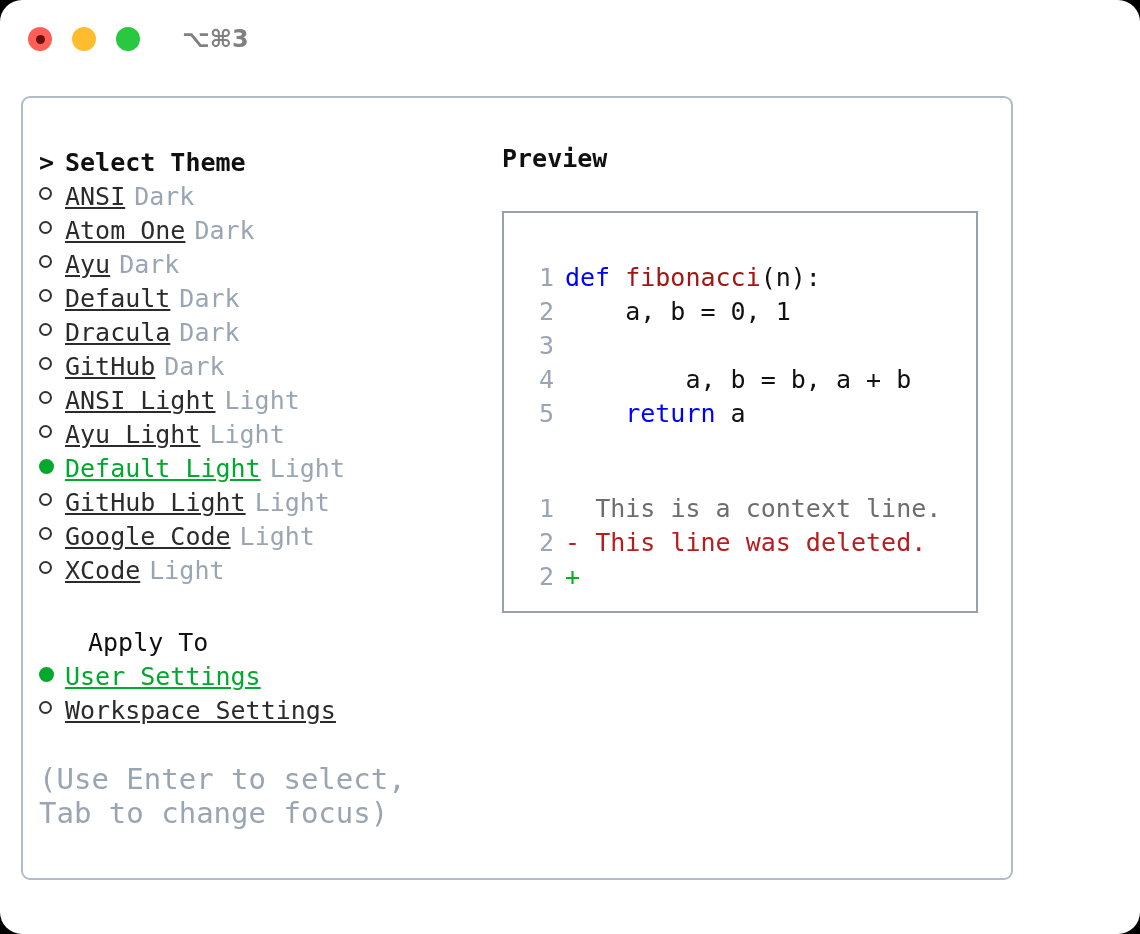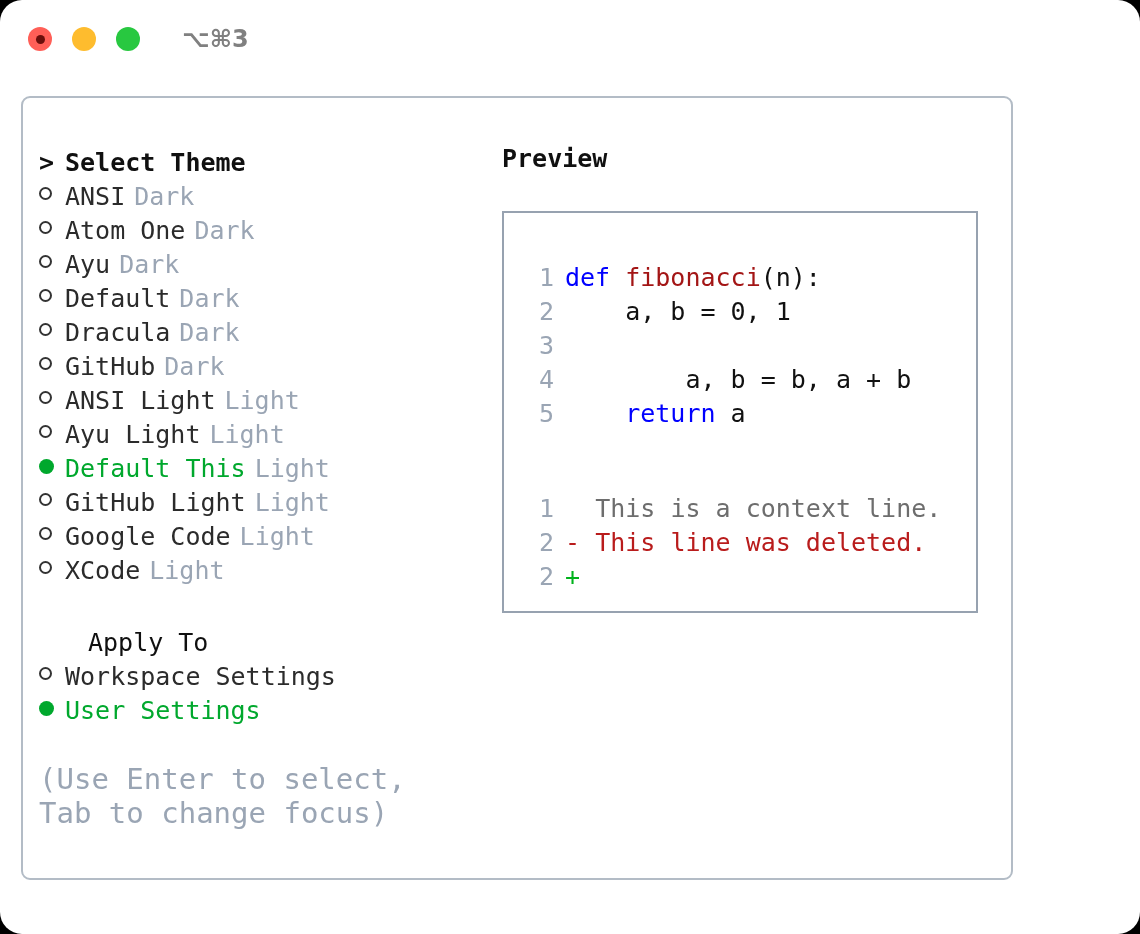--- a/index.html
+++ b/index.html
@@ -141,21 +141,21 @@
   .dot-filled {
     position: absolute;
     left: 0;
     top: -18px;
     width: 15px;
     height: 15px;
     border-radius: 50%;
     background: #00a82d;
     box-sizing: border-box;
   }
-  .opt-label { color: #2b2b2b; }
+  .opt-label { color: #2b2b2b; text-decoration: underline; }
   .opt-label.selected { color: #00a82d; }
   .opt-cat {
     color: #9aa5b4;
     margin-left: 9px;
   }
 
   .spacer-lg { height: 38px; }
 
   .help-text {
     margin-top: 34px;
@@ -264,21 +264,21 @@
 
         <div class="opt-row">
           <span class="opt-bullet"><span class="ring"></span></span><span class="opt-label">ANSI Light</span><span class="opt-cat">Light</span>
         </div>
 
         <div class="opt-row">
           <span class="opt-bullet"><span class="ring"></span></span><span class="opt-label">Ayu Light</span><span class="opt-cat">Light</span>
         </div>
 
         <div class="opt-row">
-          <span class="opt-bullet"><span class="dot-filled"></span></span><span class="opt-label selected">Default This</span><span class="opt-cat">Light</span>
+          <span class="opt-bullet"><span class="dot-filled"></span></span><span class="opt-label selected">Default Light</span><span class="opt-cat">Light</span>
         </div>
 
         <div class="opt-row">
           <span class="opt-bullet"><span class="ring"></span></span><span class="opt-label">GitHub Light</span><span class="opt-cat">Light</span>
         </div>
 
         <div class="opt-row">
           <span class="opt-bullet"><span class="ring"></span></span><span class="opt-label">Google Code</span><span class="opt-cat">Light</span>
         </div>
 
@@ -286,25 +286,25 @@
           <span class="opt-bullet"><span class="ring"></span></span><span class="opt-label">XCode</span><span class="opt-cat">Light</span>
         </div>
 
         <div class="spacer-lg"></div>
 
         <div class="section-header unfocused">
           <span class="marker"></span><span>Apply To</span>
         </div>
 
         <div class="opt-row">
+          <span class="opt-bullet"><span class="dot-filled"></span></span><span class="opt-label selected">User Settings</span>
+        </div>
+
+        <div class="opt-row">
           <span class="opt-bullet"><span class="ring"></span></span><span class="opt-label">Workspace Settings</span>
-        </div>
-
-        <div class="opt-row">
-          <span class="opt-bullet"><span class="dot-filled"></span></span><span class="opt-label selected">User Settings</span>
         </div>
 
         <div class="help-text">(Use Enter to select, Tab to change focus)</div>
       </div>
 
       <div class="right-col">
         <div class="preview-title">Preview</div>
 
         <div class="preview-box">
 

